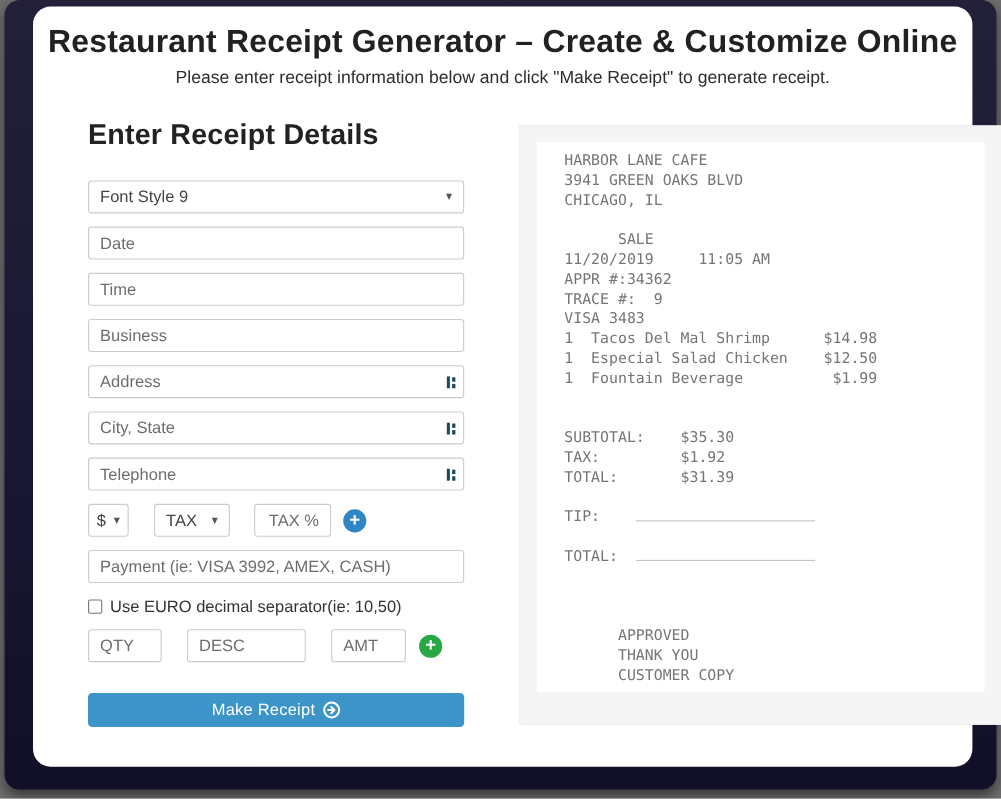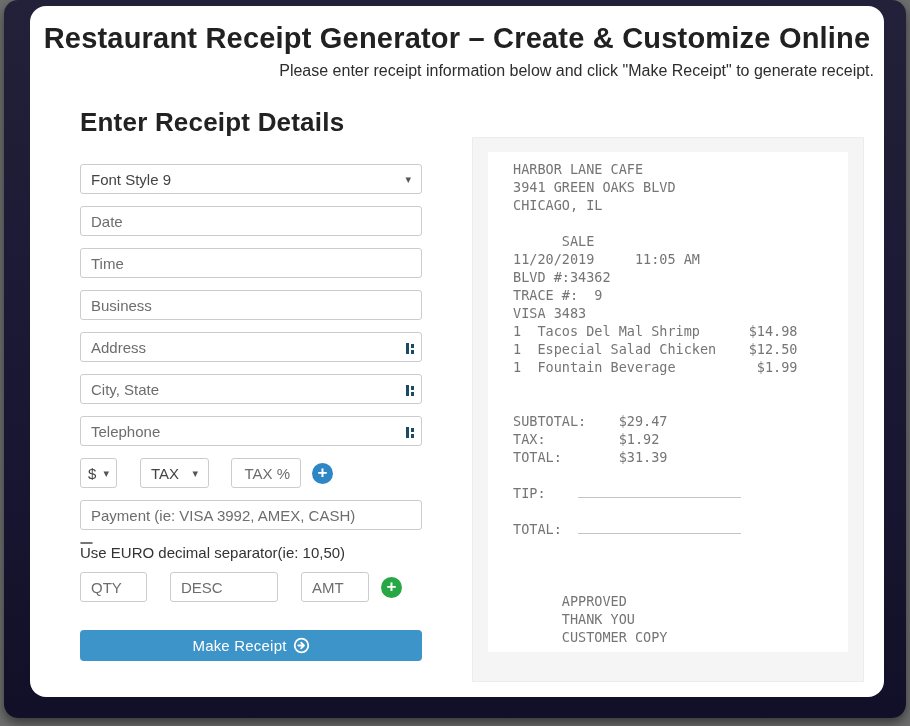--- a/index.html
+++ b/index.html
@@ -18,21 +18,21 @@
   }
   .card {
     position:absolute; left:26px; right:22px; top:6px; bottom:21px;
     background:#ffffff; border-radius:16px;
   }
   .title {
     margin:16px 10px 0; text-align:center;
     font-size:29px; font-weight:600; color:#212121; letter-spacing:.2px;
   }
   .subtitle {
-    margin:7px 10px 0; text-align:right;
+    margin:7px 10px 0; text-align:center;
     font-size:16px; color:#2d2d2d;
   }
   .form-col { position:absolute; left:50px; top:101px; width:342px; }
   .form-heading { margin:0 0 26px; font-size:26px; font-weight:600; color:#222; letter-spacing:.2px; }
 
   .field-wrap { position:relative; margin-bottom:12px; }
   .text-input, .select-box {
     width:100%; height:30px; border:1px solid #cccccc; border-radius:3px;
     background:#fff; font-size:15px; color:#444;
     font-family:"Liberation Sans", sans-serif;
@@ -57,35 +57,35 @@
   .plus-btn {
     width:21px; height:21px; border:none; border-radius:50%;
     display:flex; align-items:center; justify-content:center;
     color:#fff; font-size:17px; font-weight:700; line-height:1;
     cursor:pointer; padding:0 0 2px 0;
     font-family:"Liberation Sans", sans-serif;
   }
   .plus-blue { background:#2e86c5; }
   .plus-green { background:#28a745; }
 
-  .checkbox-row { display:flex; margin:6px 0 12px; height:18px;flex-direction:column; }
+  .checkbox-row { display:flex; align-items:center; margin:6px 0 12px; height:18px; }
   .checkbox { width:13px; height:13px; border:1px solid #767676; border-radius:2px; background:#fff; margin:0 7px 0 0; appearance:none; cursor:pointer; }
   .checkbox-label { font-size:15px; color:#333; }
 
   .make-receipt {
     margin-top:28px; width:100%; height:31px;
     background:#3d94c9; border:none; border-radius:4px;
     color:#fff; font-size:15px; font-weight:500; letter-spacing:.2px;
     display:flex; align-items:center; justify-content:center; gap:6px;
     cursor:pointer; font-family:"Liberation Sans", sans-serif;
   }
   .make-receipt svg { display:block; }
 
   .preview {
-    position:absolute; left:442px; top:131px; width:392px; height:545px;
+    position:absolute; left:442px; top:108px; width:439px; height:545px;
     background:#f5f5f5; border:1px solid #ececec;
   }
   .paper {
     margin:14px 15px; background:#ffffff;
     padding:8px 8px 6px 25px;
     font-family:"DejaVu Sans Mono", monospace;
     font-size:13.5px; line-height:18px; color:#757575;
   }
   .rline { white-space:pre; min-height:18px; }
   .uline { display:inline-block; width:20ch; height:13px; border-bottom:1px solid #c4c4c4; }
@@ -214,37 +214,37 @@
 
           <div class="rline"><span>CHICAGO, IL</span></div>
 
           <div class="rline"><span></span></div>
 
           <div class="rline"><span>      SALE</span></div>
 
           <div class="rline"><span>11/20/2019     11:05 AM</span></div>
 
 
-          <div class="rline"><span>BLVD #:34362</span></div>
+          <div class="rline"><span>APPR #:34362</span></div>
 
           <div class="rline"><span>TRACE #:  9</span></div>
 
           <div class="rline"><span>VISA 3483</span></div>
 
           <div class="rline"><span>1  Tacos Del Mal Shrimp      $14.98</span></div>
 
           <div class="rline"><span>1  Especial Salad Chicken    $12.50</span></div>
 
           <div class="rline"><span>1  Fountain Beverage          $1.99</span></div>
 
           <div class="rline"><span></span></div>
 
           <div class="rline"><span></span></div>
 
-          <div class="rline"><span>SUBTOTAL:    $29.47</span></div>
+          <div class="rline"><span>SUBTOTAL:    $35.30</span></div>
 
           <div class="rline"><span>TAX:         $1.92</span></div>
 
           <div class="rline"><span>TOTAL:       $31.39</span></div>
 
           <div class="rline"><span></span></div>
 
           <div class="rline"><span>TIP:    </span><span class="uline"></span></div>
 
           <div class="rline"><span></span></div>

